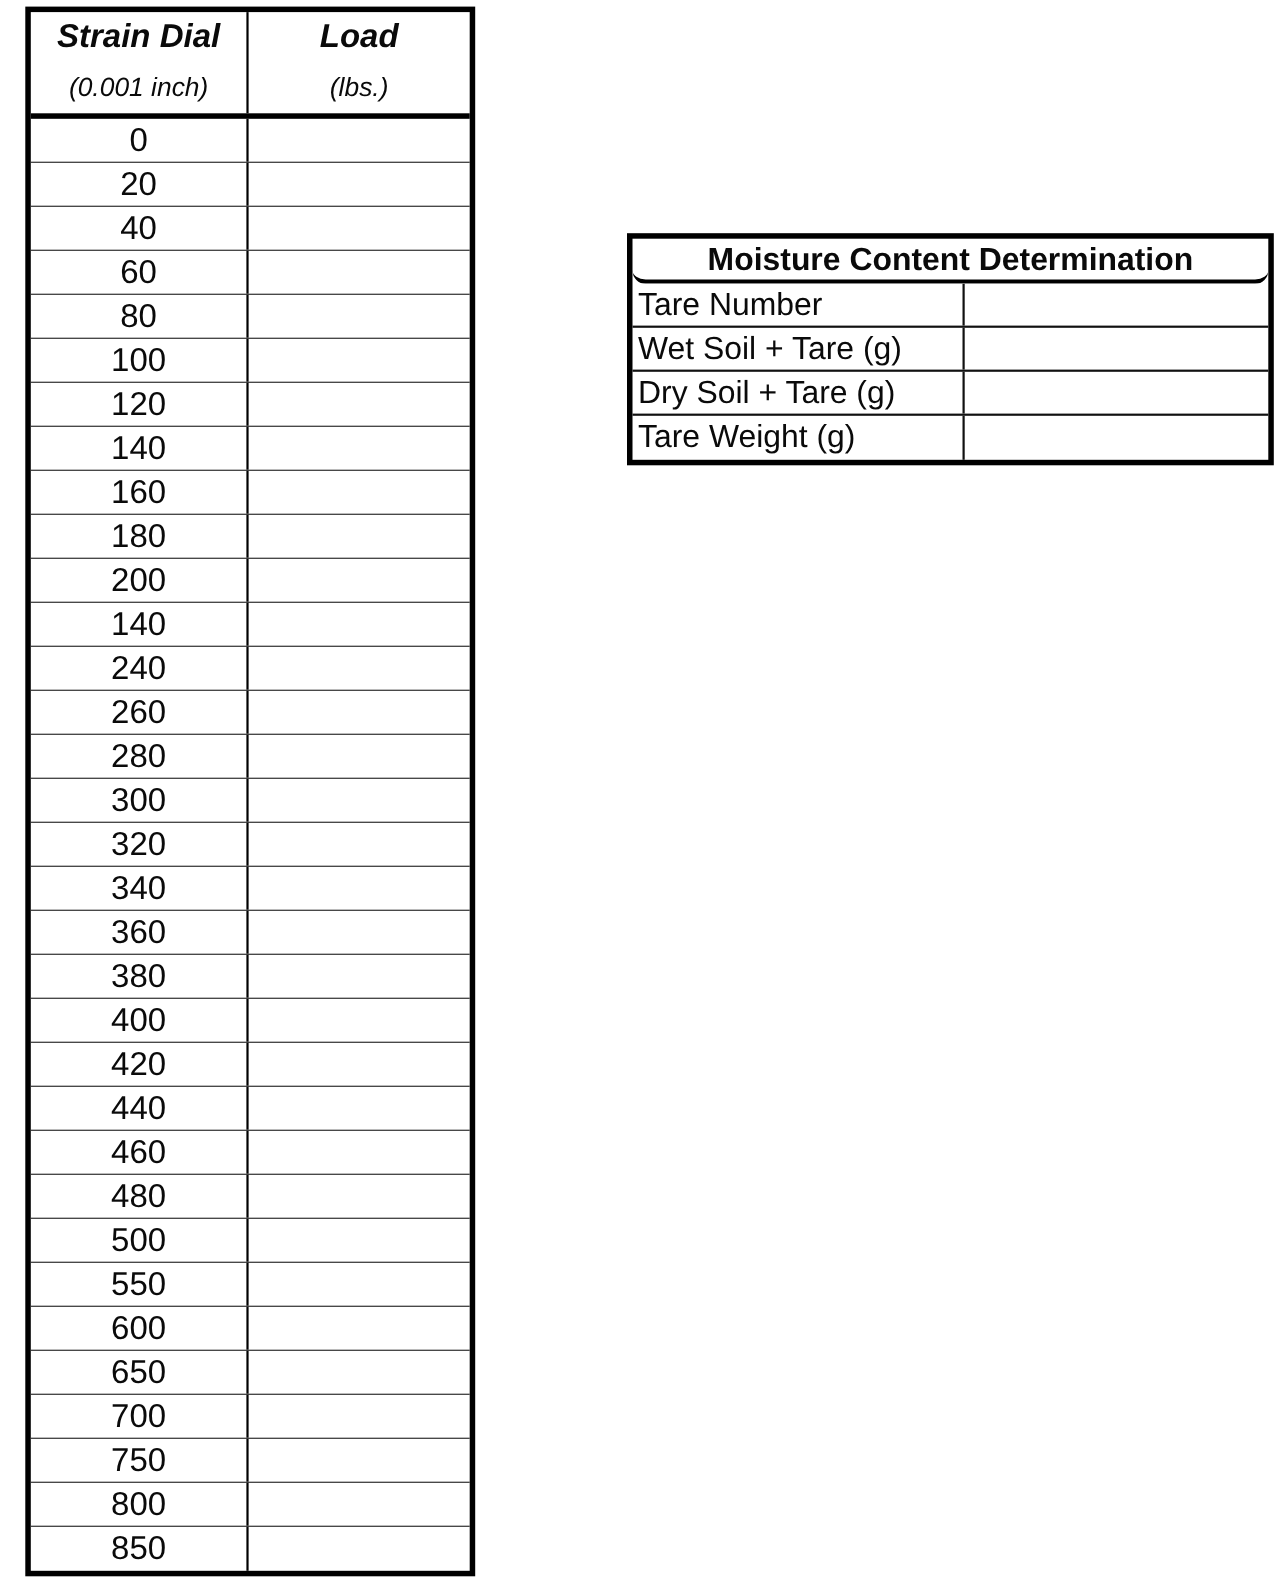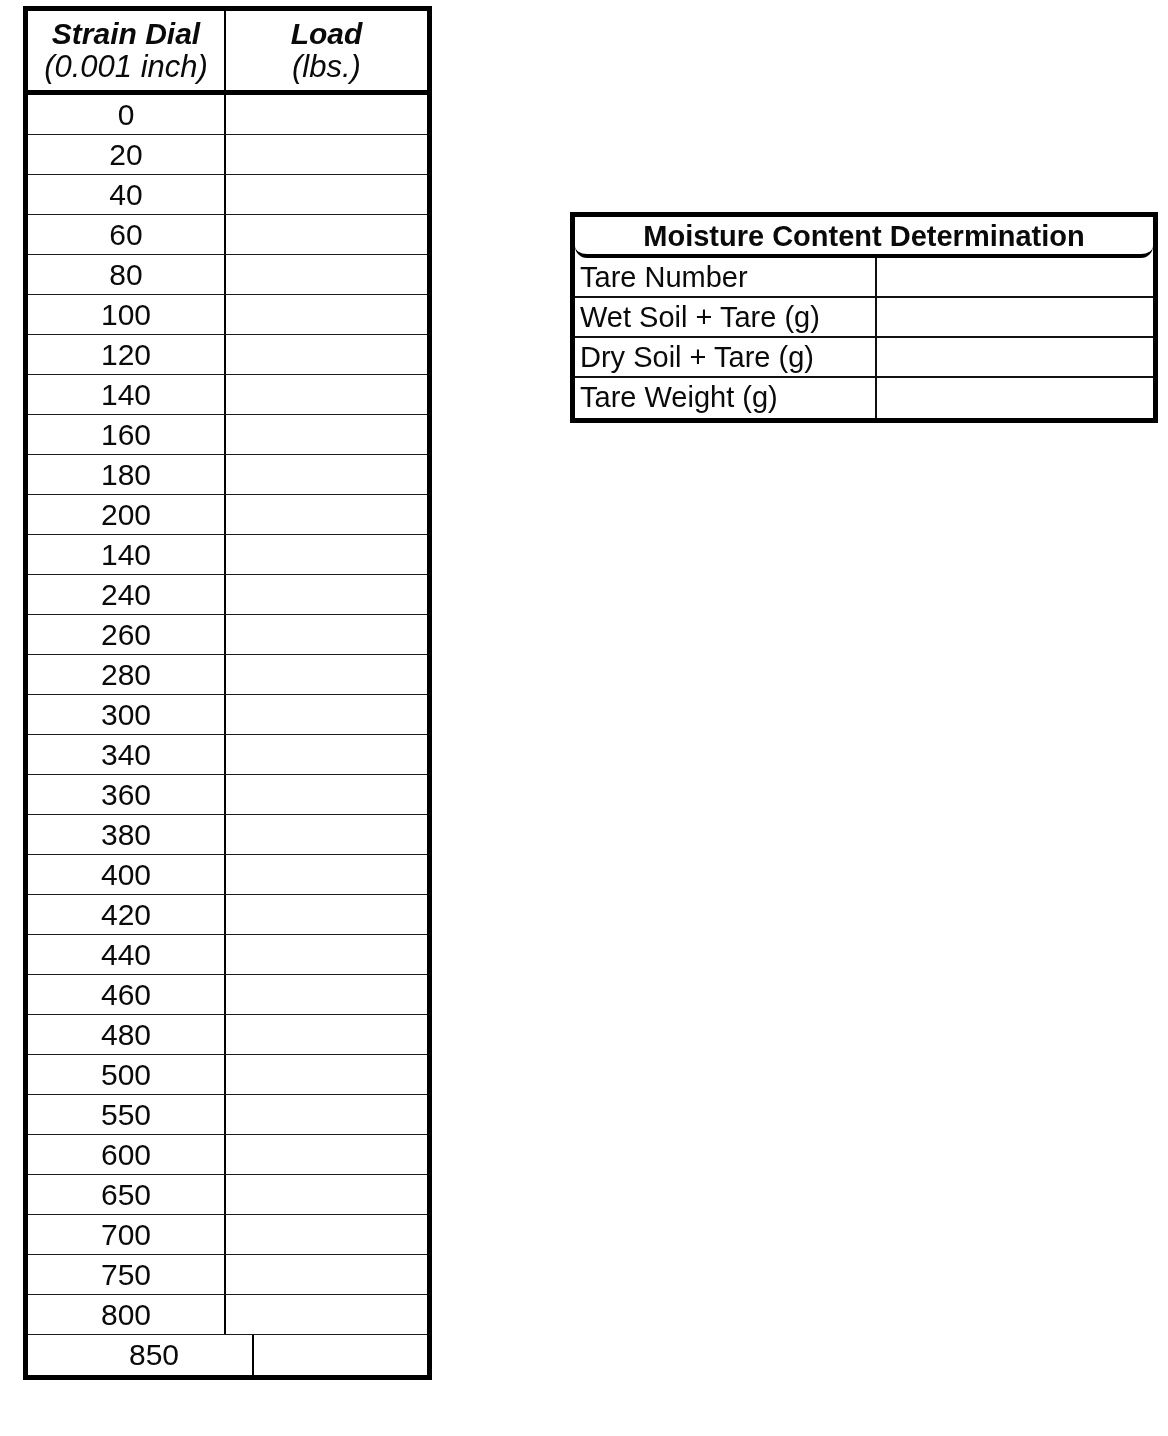--- a/index.html
+++ b/index.html
@@ -35,30 +35,31 @@
     width: 198px;
     border-right: 2px solid #000;
   }
   .load-col { flex: 1; }
   .hline1 {
     font-size: 30px;
     font-weight: bold;
     line-height: 34px;
   }
   .hline2 {
-    font-size: 31px;
+    font-size: 24px;
     font-weight: normal;
     line-height: 31px;
+    margin-top: 13px;
   }
   .strain-body .row {
     display: flex;
     height: 40px;
     border-bottom: 1px solid #1c1c1c;
   }
-  .strain-body .row:last-child { border-bottom: none; padding-left: 28px; }
+  .strain-body .row:last-child { border-bottom: none; }
   .strain-value {
     font-size: 30px;
     line-height: 39px;
     text-align: center;
   }
   .load-value { flex: 1; }
 
   
   .moisture-table {
     position: absolute;
@@ -184,20 +185,24 @@
         <div class="row">
           <div class="strain-col strain-value">280</div>
           <div class="load-col load-value"></div>
         </div>
 
         <div class="row">
           <div class="strain-col strain-value">300</div>
           <div class="load-col load-value"></div>
         </div>
 
+        <div class="row">
+          <div class="strain-col strain-value">320</div>
+          <div class="load-col load-value"></div>
+        </div>
 
         <div class="row">
           <div class="strain-col strain-value">340</div>
           <div class="load-col load-value"></div>
         </div>
 
         <div class="row">
           <div class="strain-col strain-value">360</div>
           <div class="load-col load-value"></div>
         </div>

